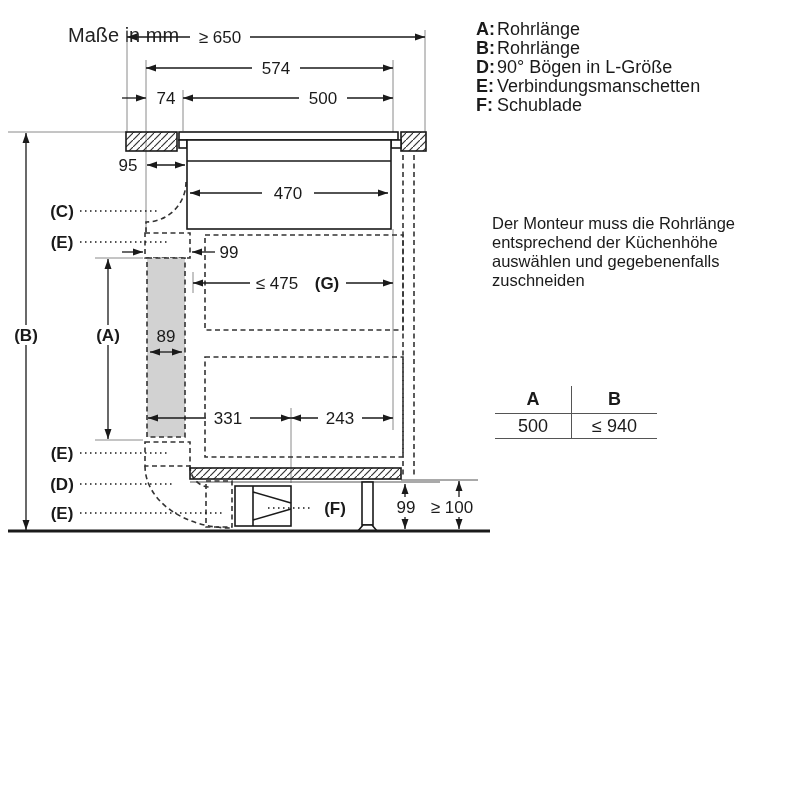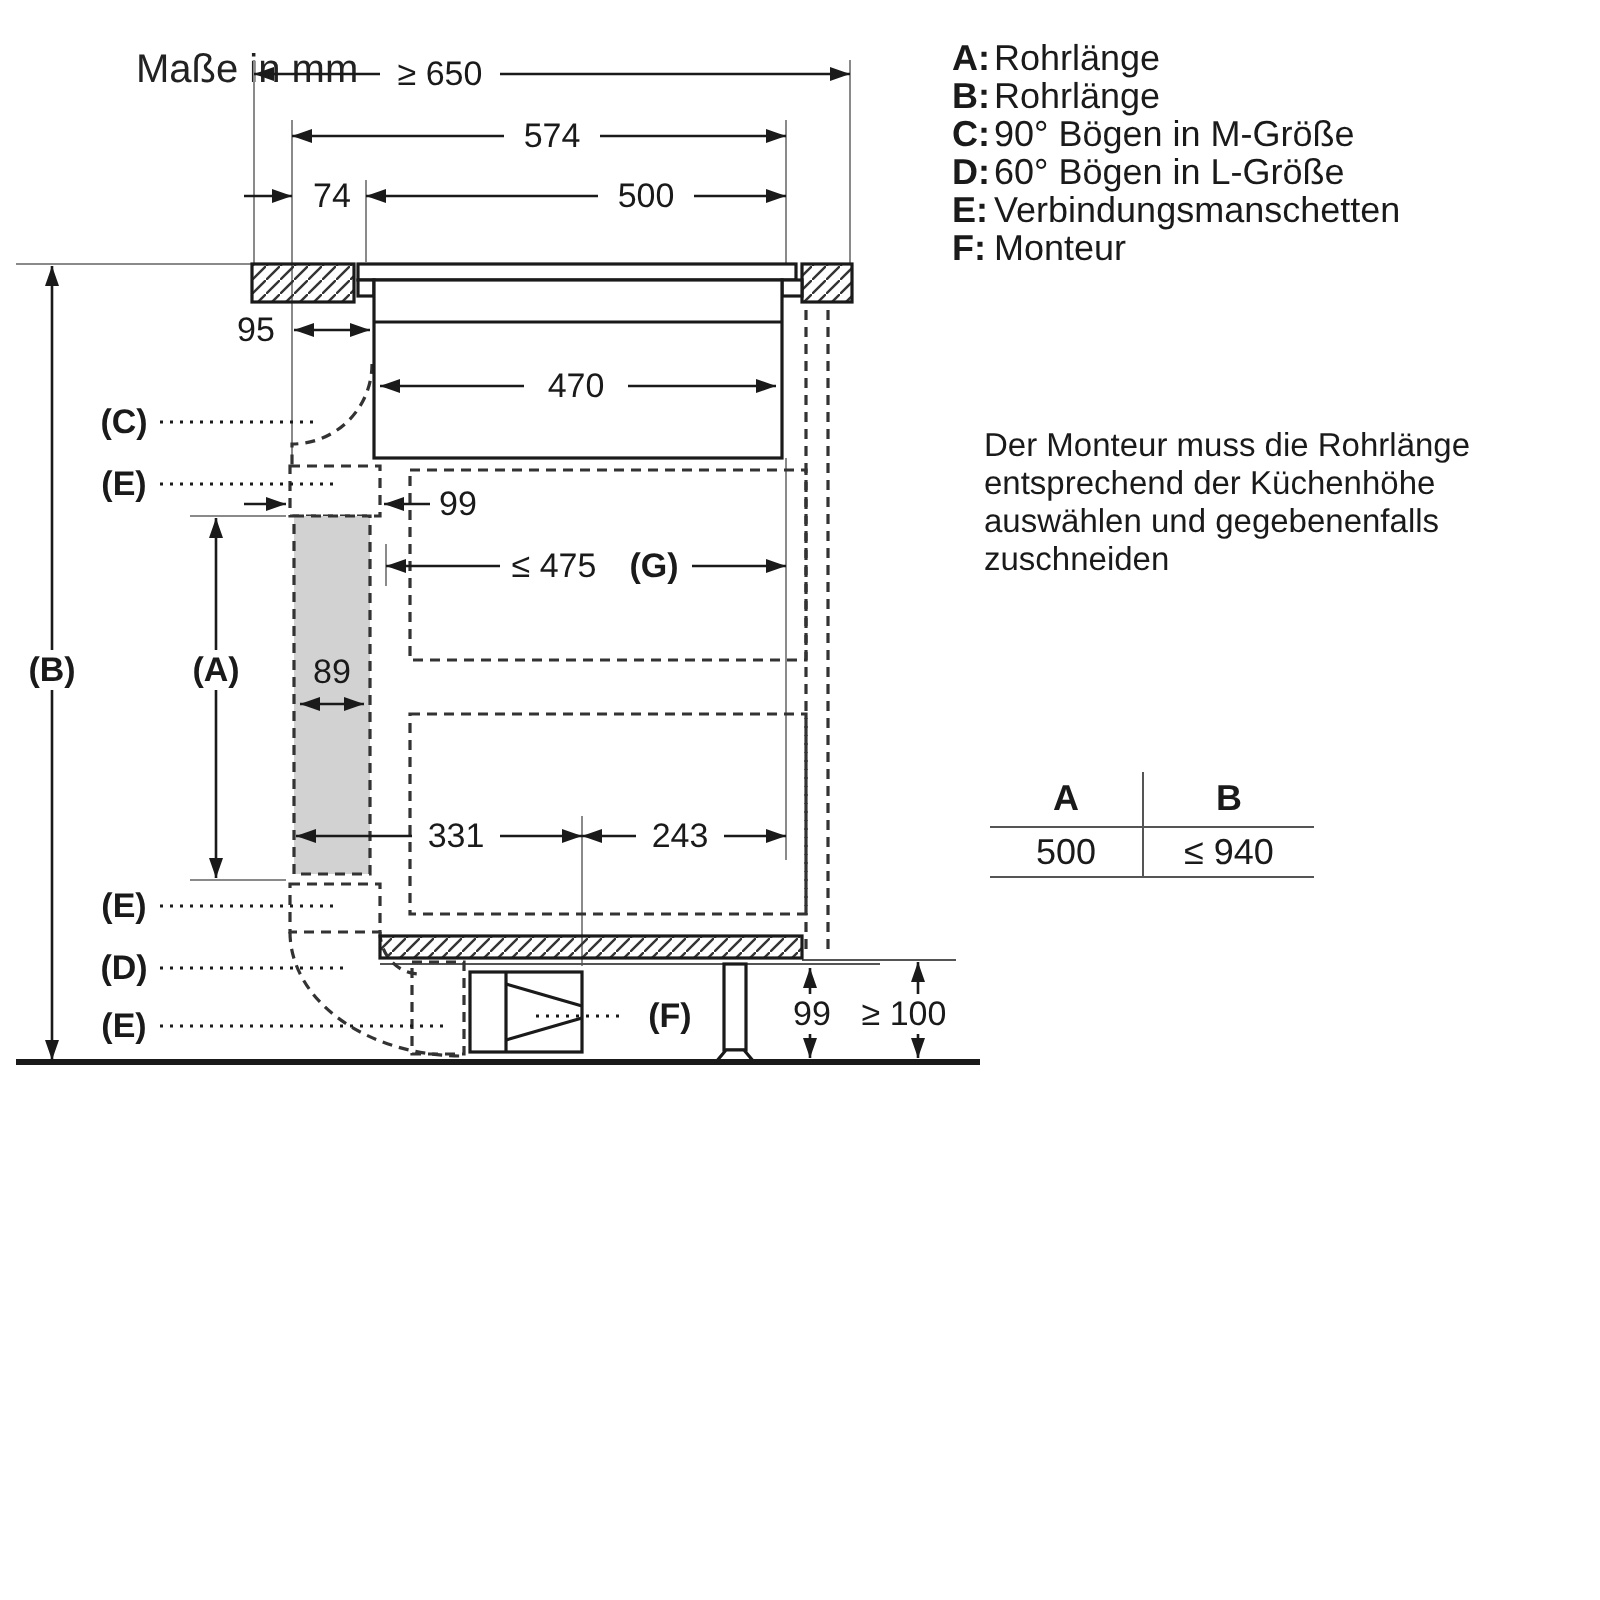--- a/index.html
+++ b/index.html
@@ -22,24 +22,23 @@
   svg text.bold{font-weight:bold;}
 </style>
 </head>
 <body>
 
 <div class="title">Maße in mm</div>
 
 <ul class="legend">
   <li><span class="lk">A:</span><span>Rohrlänge</span></li>
   <li><span class="lk">B:</span><span>Rohrlänge</span></li>
-  <li><span class="lk">C:</span><span>90° Bögen in M-Größe</span></li>
-  <li><span class="lk">D:</span><span>60° Bögen in L-Größe</span></li>
+  <li><span class="lk">D:</span><span>90° Bögen in L-Größe</span></li>
   <li><span class="lk">E:</span><span>Verbindungsmanschetten</span></li>
-  <li><span class="lk">F:</span><span>Monteur</span></li>
+  <li><span class="lk">F:</span><span>Schublade</span></li>
 </ul>
 
 <div class="note">Der Monteur muss die Rohrlänge entsprechend der Küchenhöhe auswählen und gegebenenfalls zuschneiden</div>
 
 <div class="dim-table">
   <div class="trow thead">
     <div class="ca">A</div>
     <div class="cb">B</div>
   </div>
   <div class="trow tr1">

